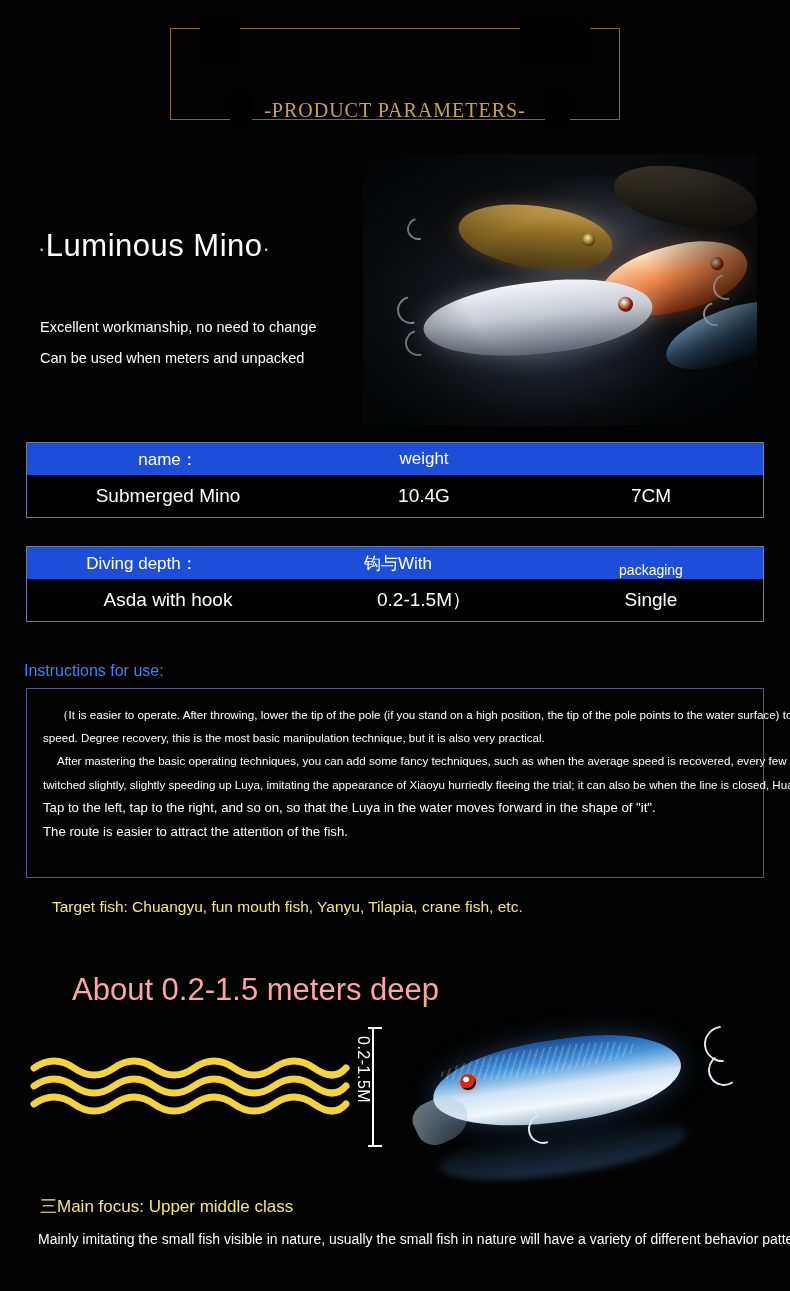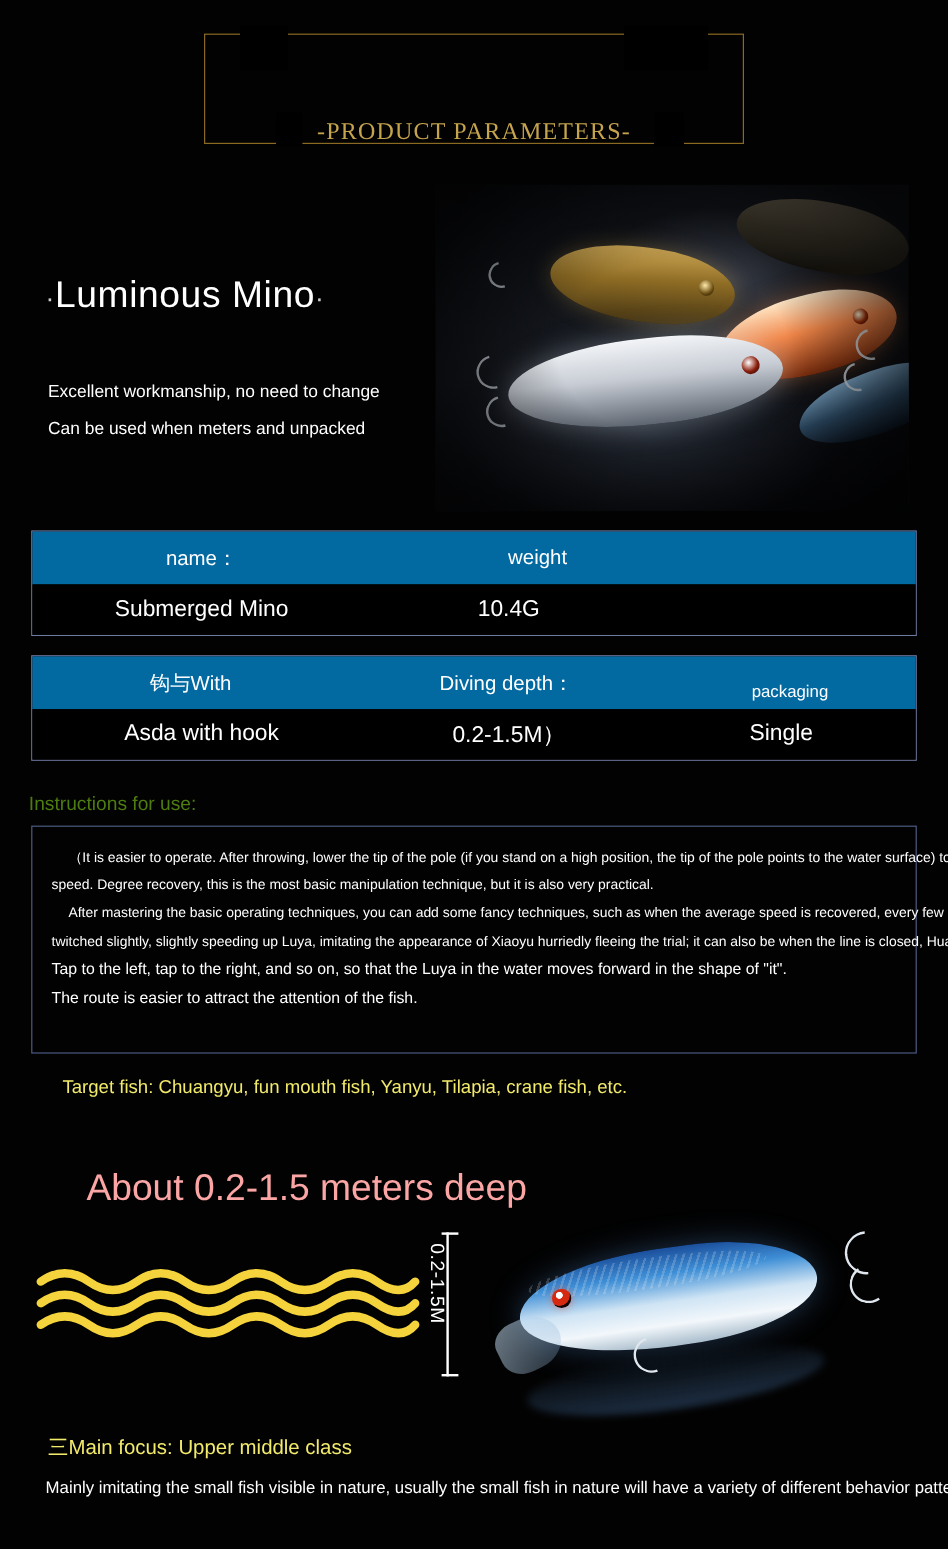--- a/index.html
+++ b/index.html
@@ -192,23 +192,22 @@
   .spec-table {
     position: absolute;
     left: 26px;
     width: 738px;
     border: 1px solid #6e7aa0;
   }
   .spec-table.t1 { top: 442px; }
   .spec-table.t2 { top: 546px; }
   .spec-row { display: flex; width: 100%; }
   .spec-row.head {
-    background: #0369a1;
-    height: 44px;
-    gap: 24px;
+    background: #1d4ed8;
+    height: 32px;
   }
   .spec-row.body {
     background: #000;
     height: 42px;
   }
   .spec-cell {
     display: flex;
     align-items: center;
     justify-content: center;
     text-align: center;
@@ -225,21 +224,21 @@
   .c1 { width: 282px; }
   .c2 { width: 230px; }
   .c3 { width: 224px; }
   .spec-row.head .c3.small { font-size: 14px; margin-top: 13px; }
 
   
   .instr-title {
     position: absolute;
     left: 24px; top: 662px;
     font-size: 16px;
-    color: #4d7c0f;
+    color: #3b82f6;
     white-space: nowrap;
   }
   .instr-box {
     position: absolute;
     left: 26px; top: 688px;
     width: 738px; height: 190px;
     border: 1px solid #4e5a84;
     padding: 14px 16px 0 16px;
   }
   .instr-box p {
@@ -416,27 +415,28 @@
   <div class="prod-line2">Can be used when meters and unpacked</div>
 
   <div class="spec-table t1">
     <div class="spec-row head">
       <div class="spec-cell c1">name：</div>
       <div class="spec-cell c2">weight</div>
     </div>
     <div class="spec-row body">
       <div class="spec-cell c1">Submerged Mino</div>
       <div class="spec-cell c2">10.4G</div>
+      <div class="spec-cell c3">7CM</div>
     </div>
   </div>
 
   <div class="spec-table t2">
     <div class="spec-row head">
+      <div class="spec-cell c2">Diving depth：</div>
       <div class="spec-cell c1">钩与With</div>
-      <div class="spec-cell c2">Diving depth：</div>
       <div class="spec-cell c3 small">packaging</div>
     </div>
     <div class="spec-row body">
       <div class="spec-cell c1">Asda with hook</div>
       <div class="spec-cell c2">0.2-1.5M）</div>
       <div class="spec-cell c3">Single</div>
     </div>
   </div>
 
   <div class="instr-title">Instructions for use:</div>

